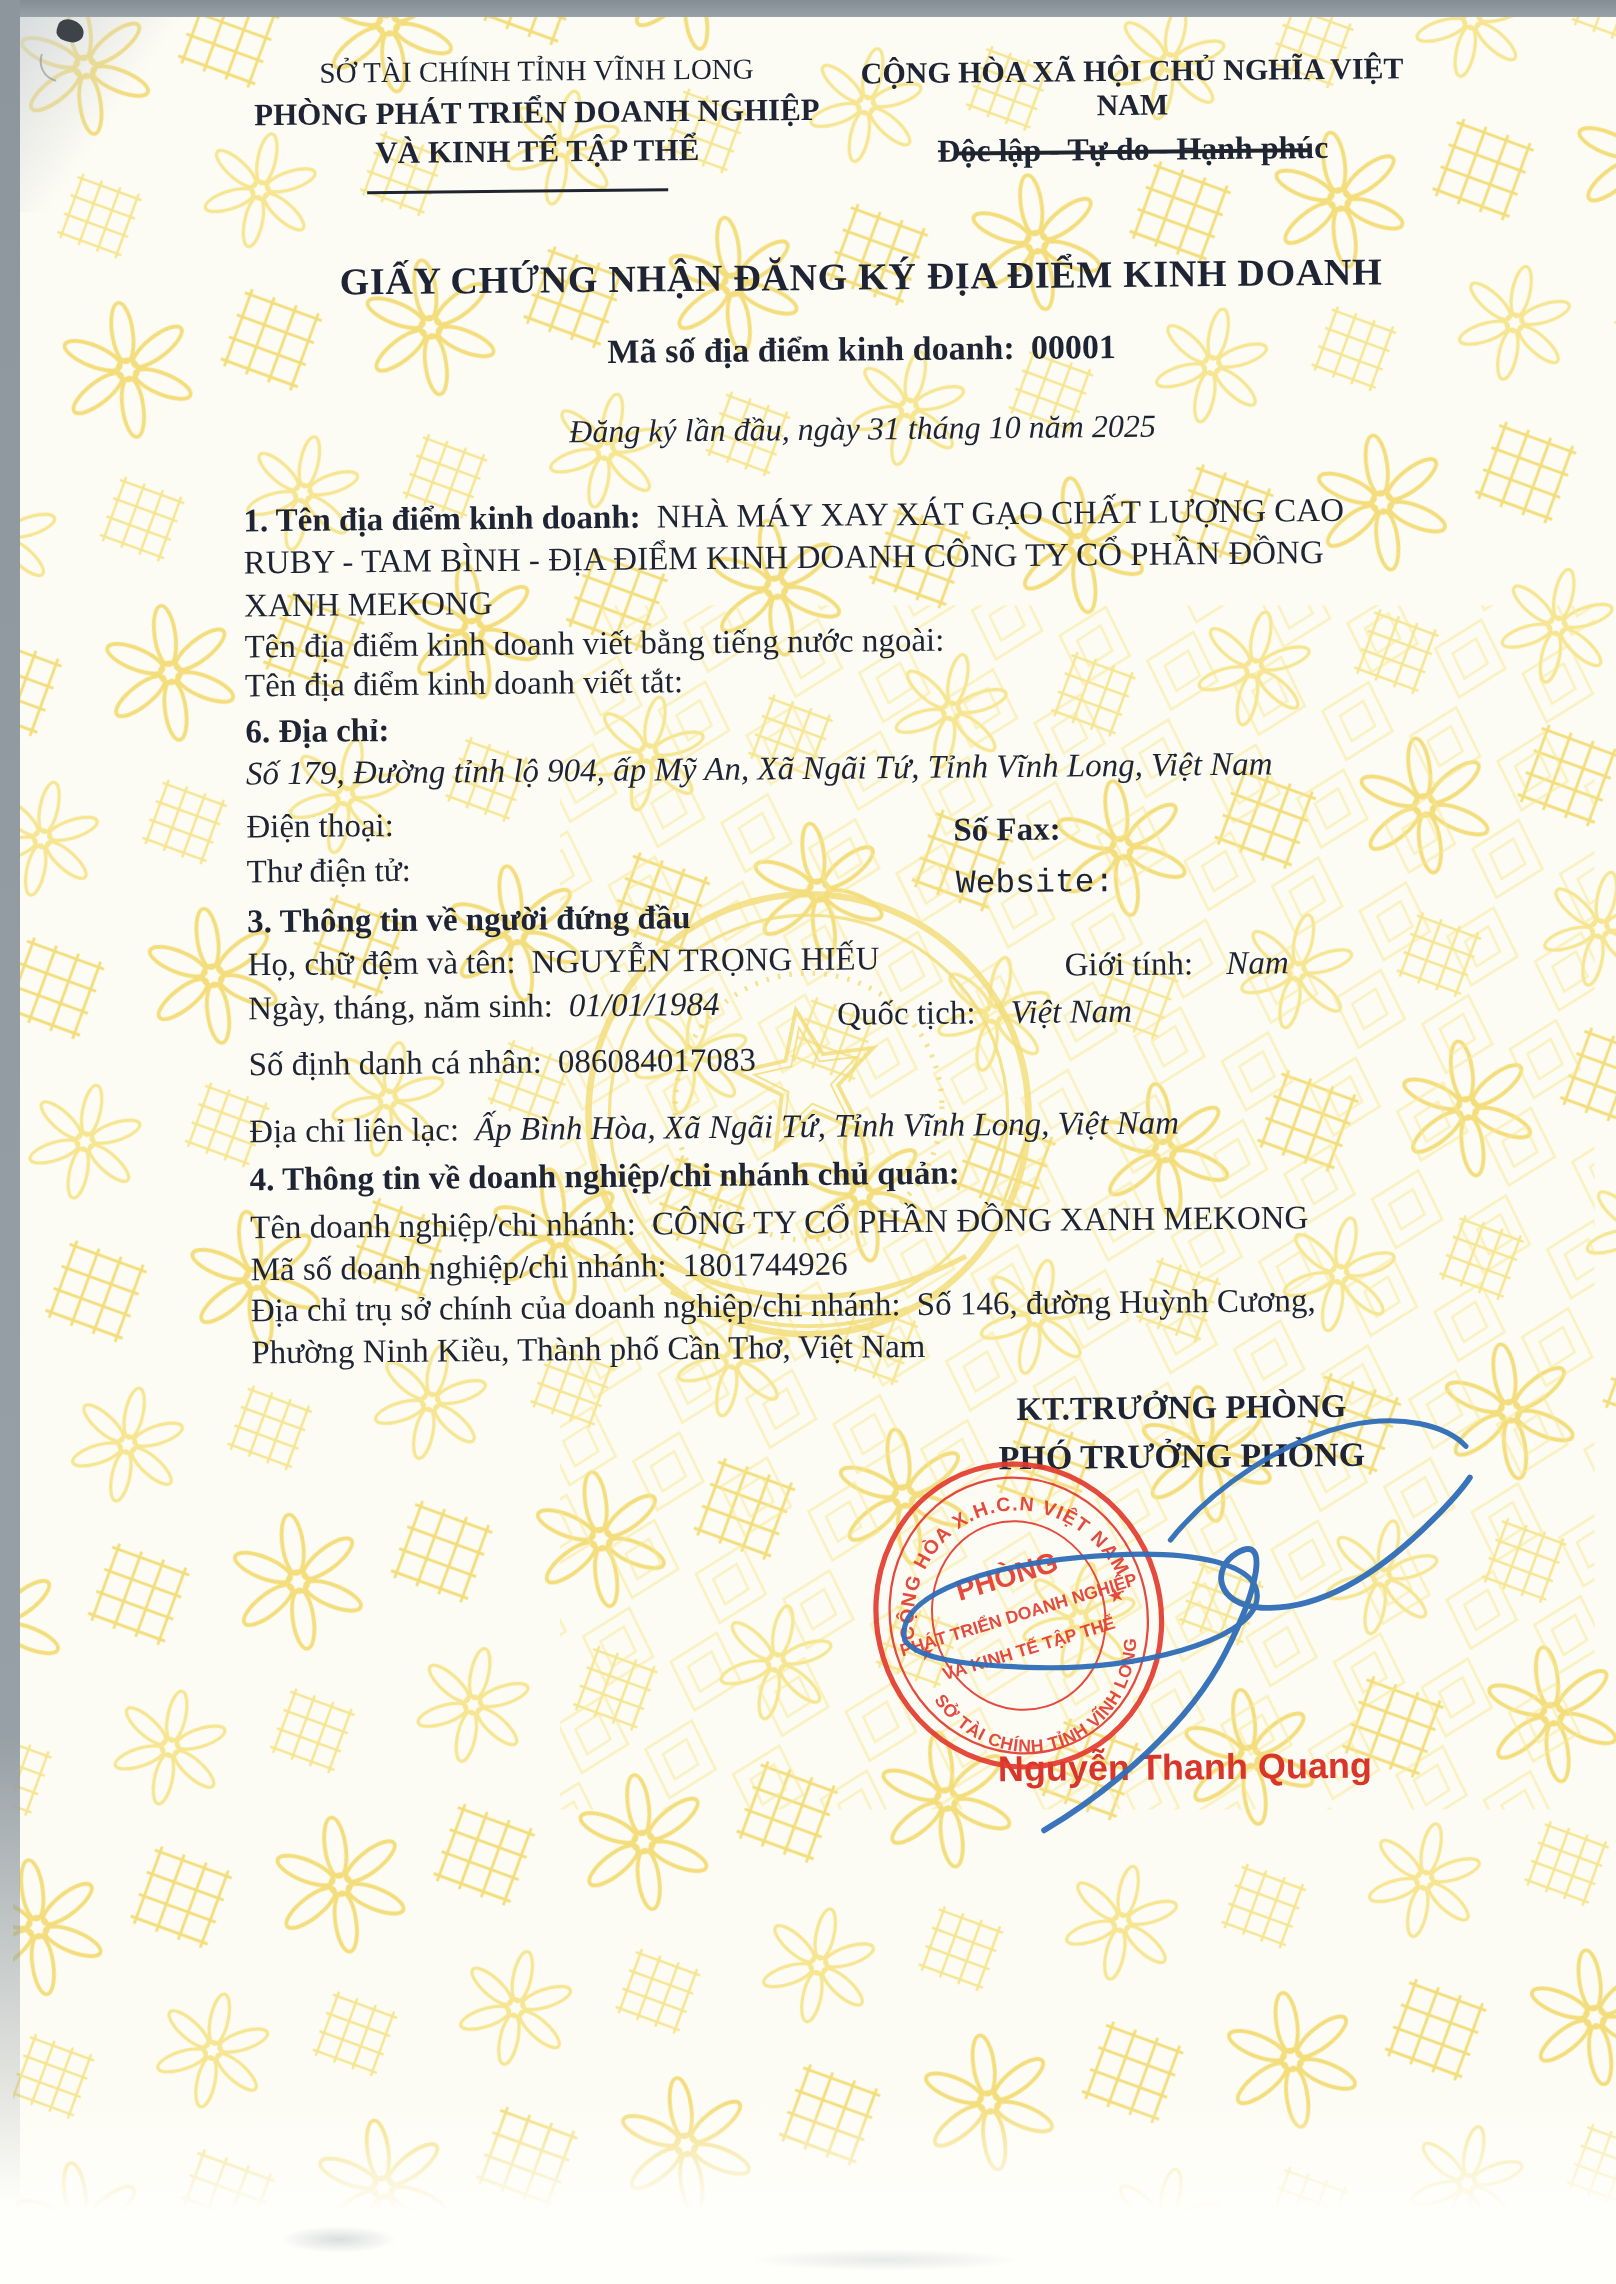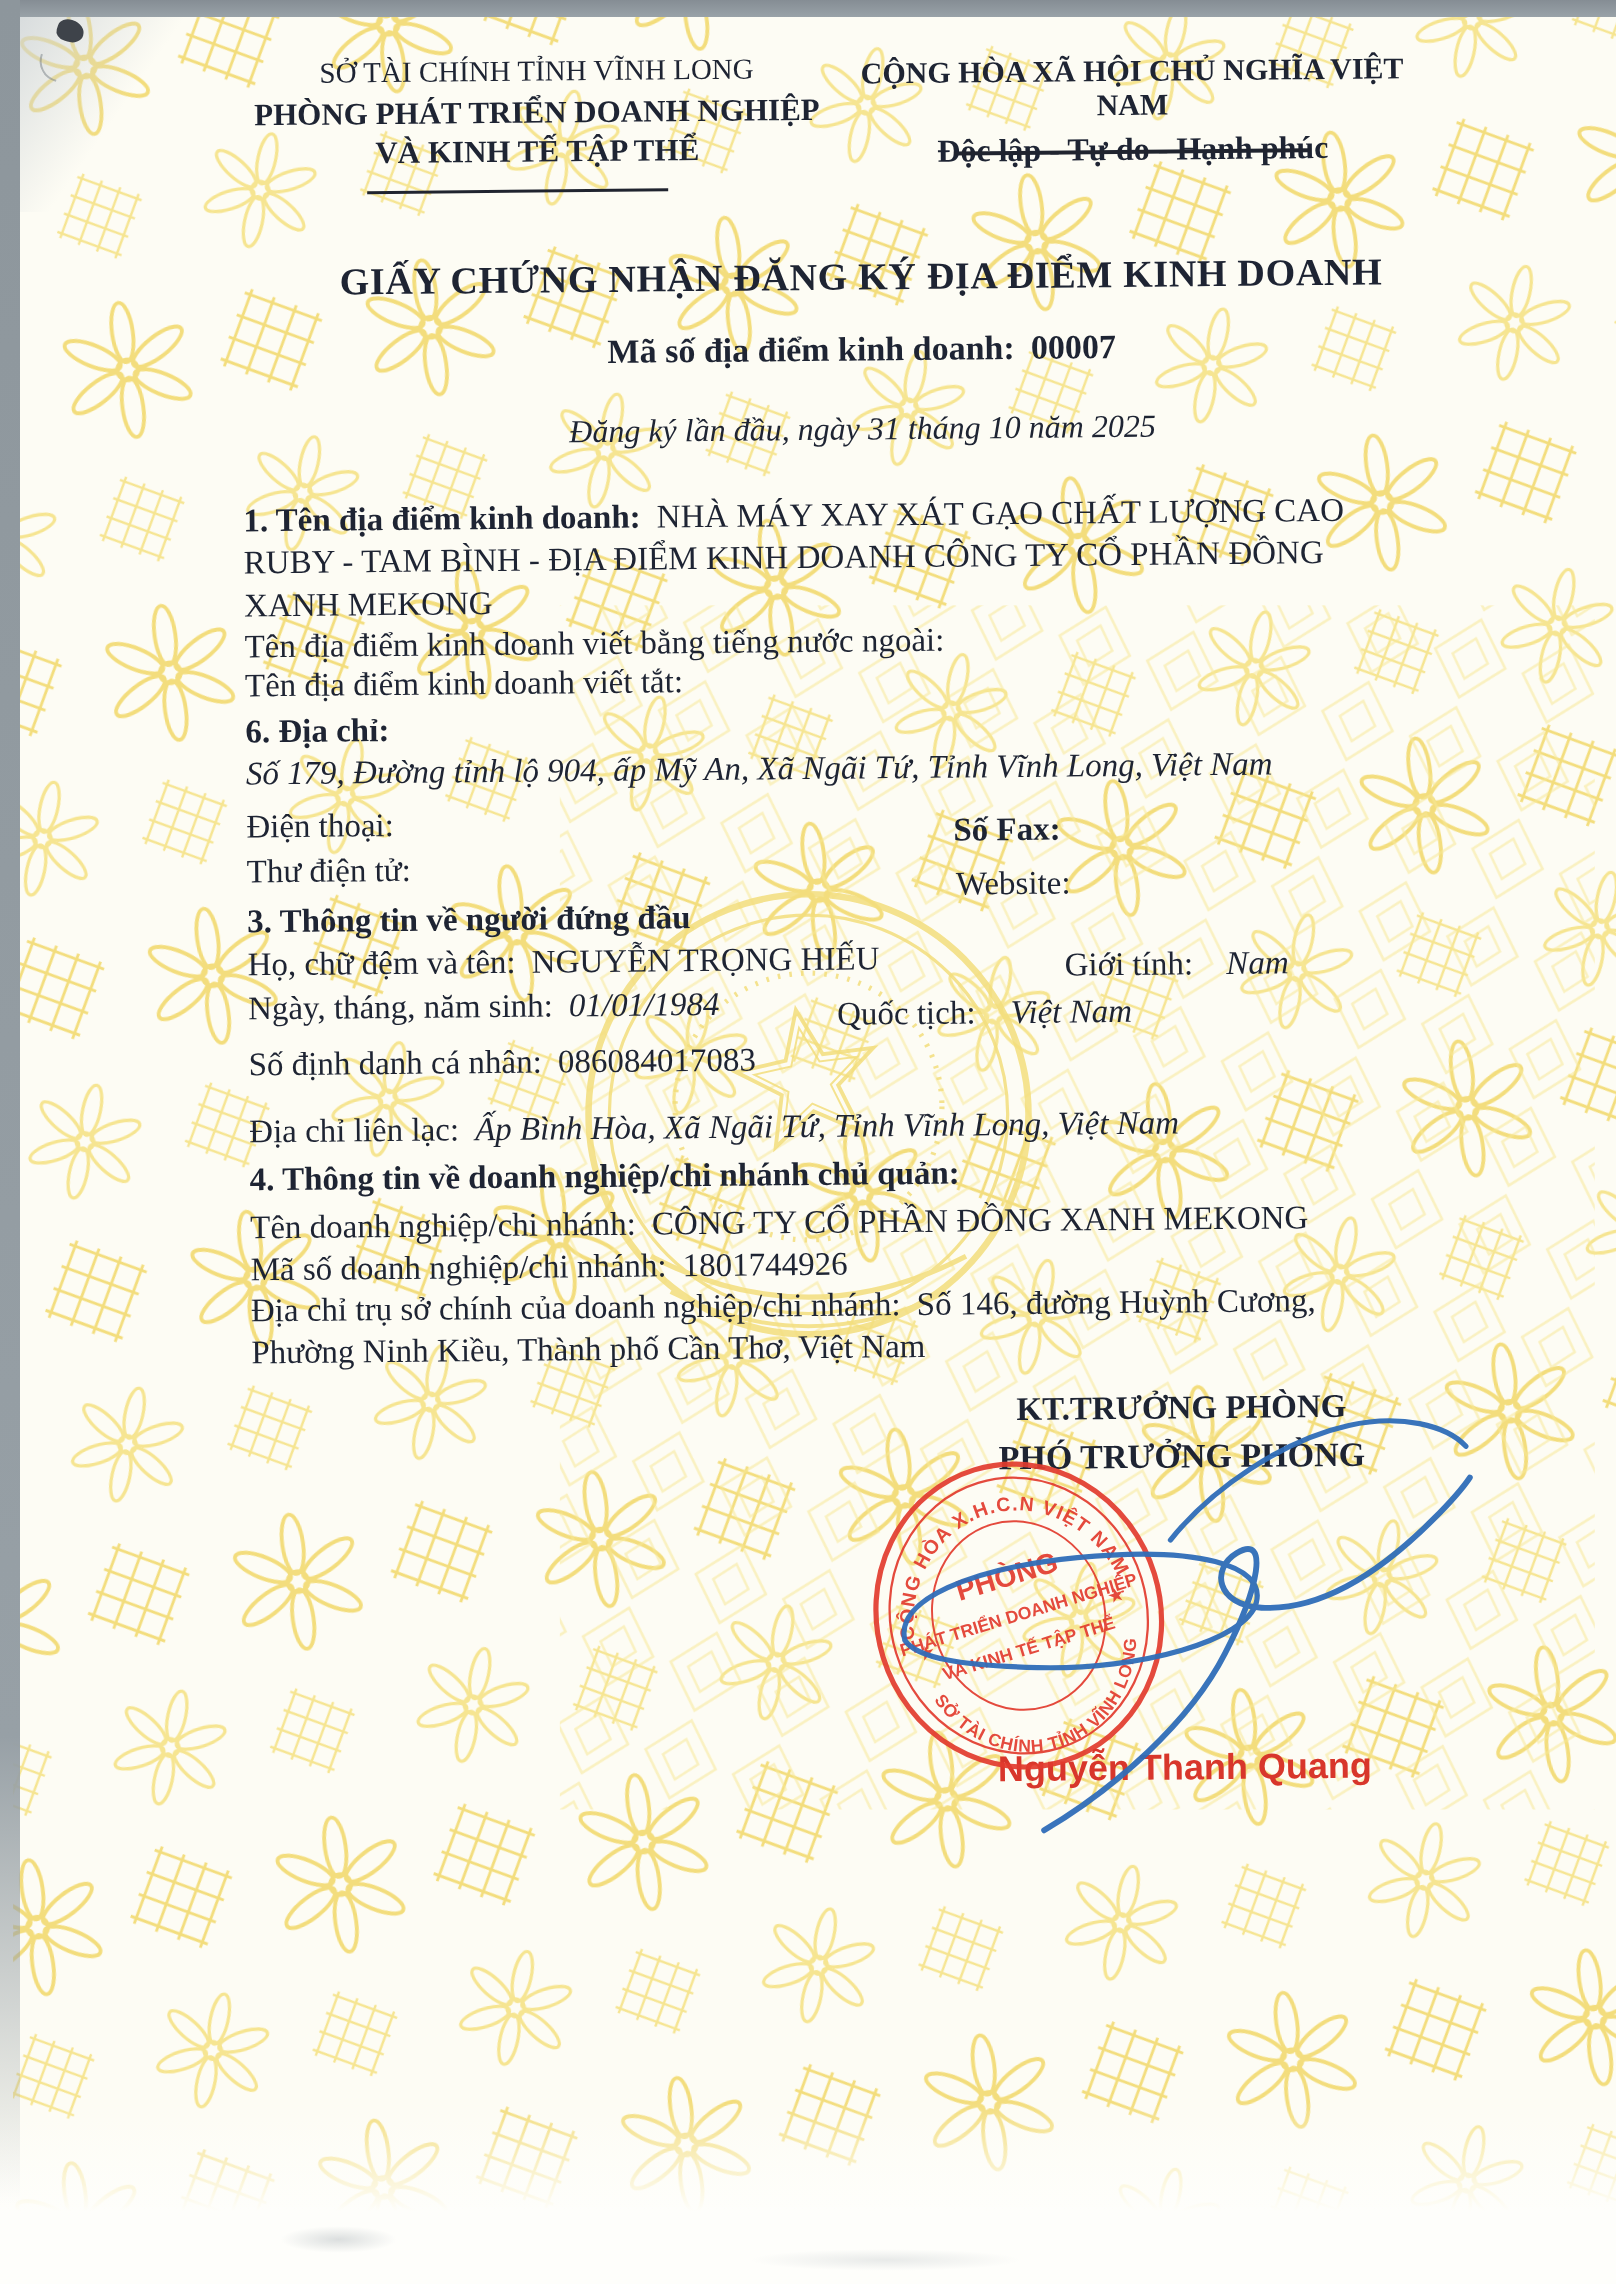--- a/index.html
+++ b/index.html
@@ -107,39 +107,39 @@
 
     <div class="hdr-right">
       <div class="l1">CỘNG HÒA XÃ HỘI CHỦ NGHĨA VIỆT NAM</div>
       <div class="l2">Độc lập - Tự do - Hạnh phúc</div>
     </div>
     <div class="rule" style="left:963px;top:153px;width:357px;height:3.9px;"></div>
 
     <div class="doc-title">GIẤY CHỨNG NHẬN ĐĂNG KÝ ĐỊA ĐIỂM KINH DOANH</div>
     <div class="doc-code">
       <span>Mã số địa điểm kinh doanh:</span>
-      <span class="gap-sm">00007</span>
+      <span class="gap-sm">00001</span>
     </div>
     <div class="doc-reg">Đăng ký lần đầu, ngày 31 tháng 10 năm 2025</div>
 
     <div class="line" style="left:249px;top:496px;">
       <span class="b">1. Tên địa điểm kinh doanh:</span>
       <span class="gap-sm">NHÀ MÁY XAY XÁT GẠO CHẤT LƯỢNG CAO</span>
     </div>
     <div class="line" style="left:249px;top:538px;">RUBY - TAM BÌNH - ĐỊA ĐIỂM KINH DOANH CÔNG TY CỔ PHẦN ĐỒNG</div>
     <div class="line" style="left:249px;top:581px;">XANH MEKONG</div>
     <div class="line" style="left:249px;top:622px;">Tên địa điểm kinh doanh viết bằng tiếng nước ngoài:</div>
     <div class="line" style="left:249px;top:661px;">Tên địa điểm kinh doanh viết tắt:</div>
 
     <div class="line b" style="left:249px;top:707px;">6. Địa chỉ:</div>
     <div class="line i" style="left:249px;top:749px;">Số 179, Đường tỉnh lộ 904, ấp Mỹ An, Xã Ngãi Tứ, Tỉnh Vĩnh Long, Việt Nam</div>
     <div class="line" style="left:249px;top:802px;">Điện thoại:</div>
     <div class="line" style="left:956px;top:812px;font-weight:bold;">Số Fax:</div>
     <div class="line" style="left:249px;top:847px;">Thư điện tử:</div>
-    <div class="line" style="left:958px;top:866px;">Website:</div>
+    <div class="line" style="left:958px;top:866px;font-family:Liberation Mono, monospace;">Website:</div>
 
     <div class="line b" style="left:249px;top:897px;">3. Thông tin về người đứng đầu</div>
     <div class="line" style="left:249px;top:940px;">
       <span>Họ, chữ đệm và tên:</span>
       <span class="gap-sm">NGUYỄN TRỌNG HIẾU</span>
     </div>
     <div class="line" style="left:1066px;top:948px;">
       <span>Giới tính:</span>
       <span class="i" style="margin-left:25px;">Nam</span>
     </div>

